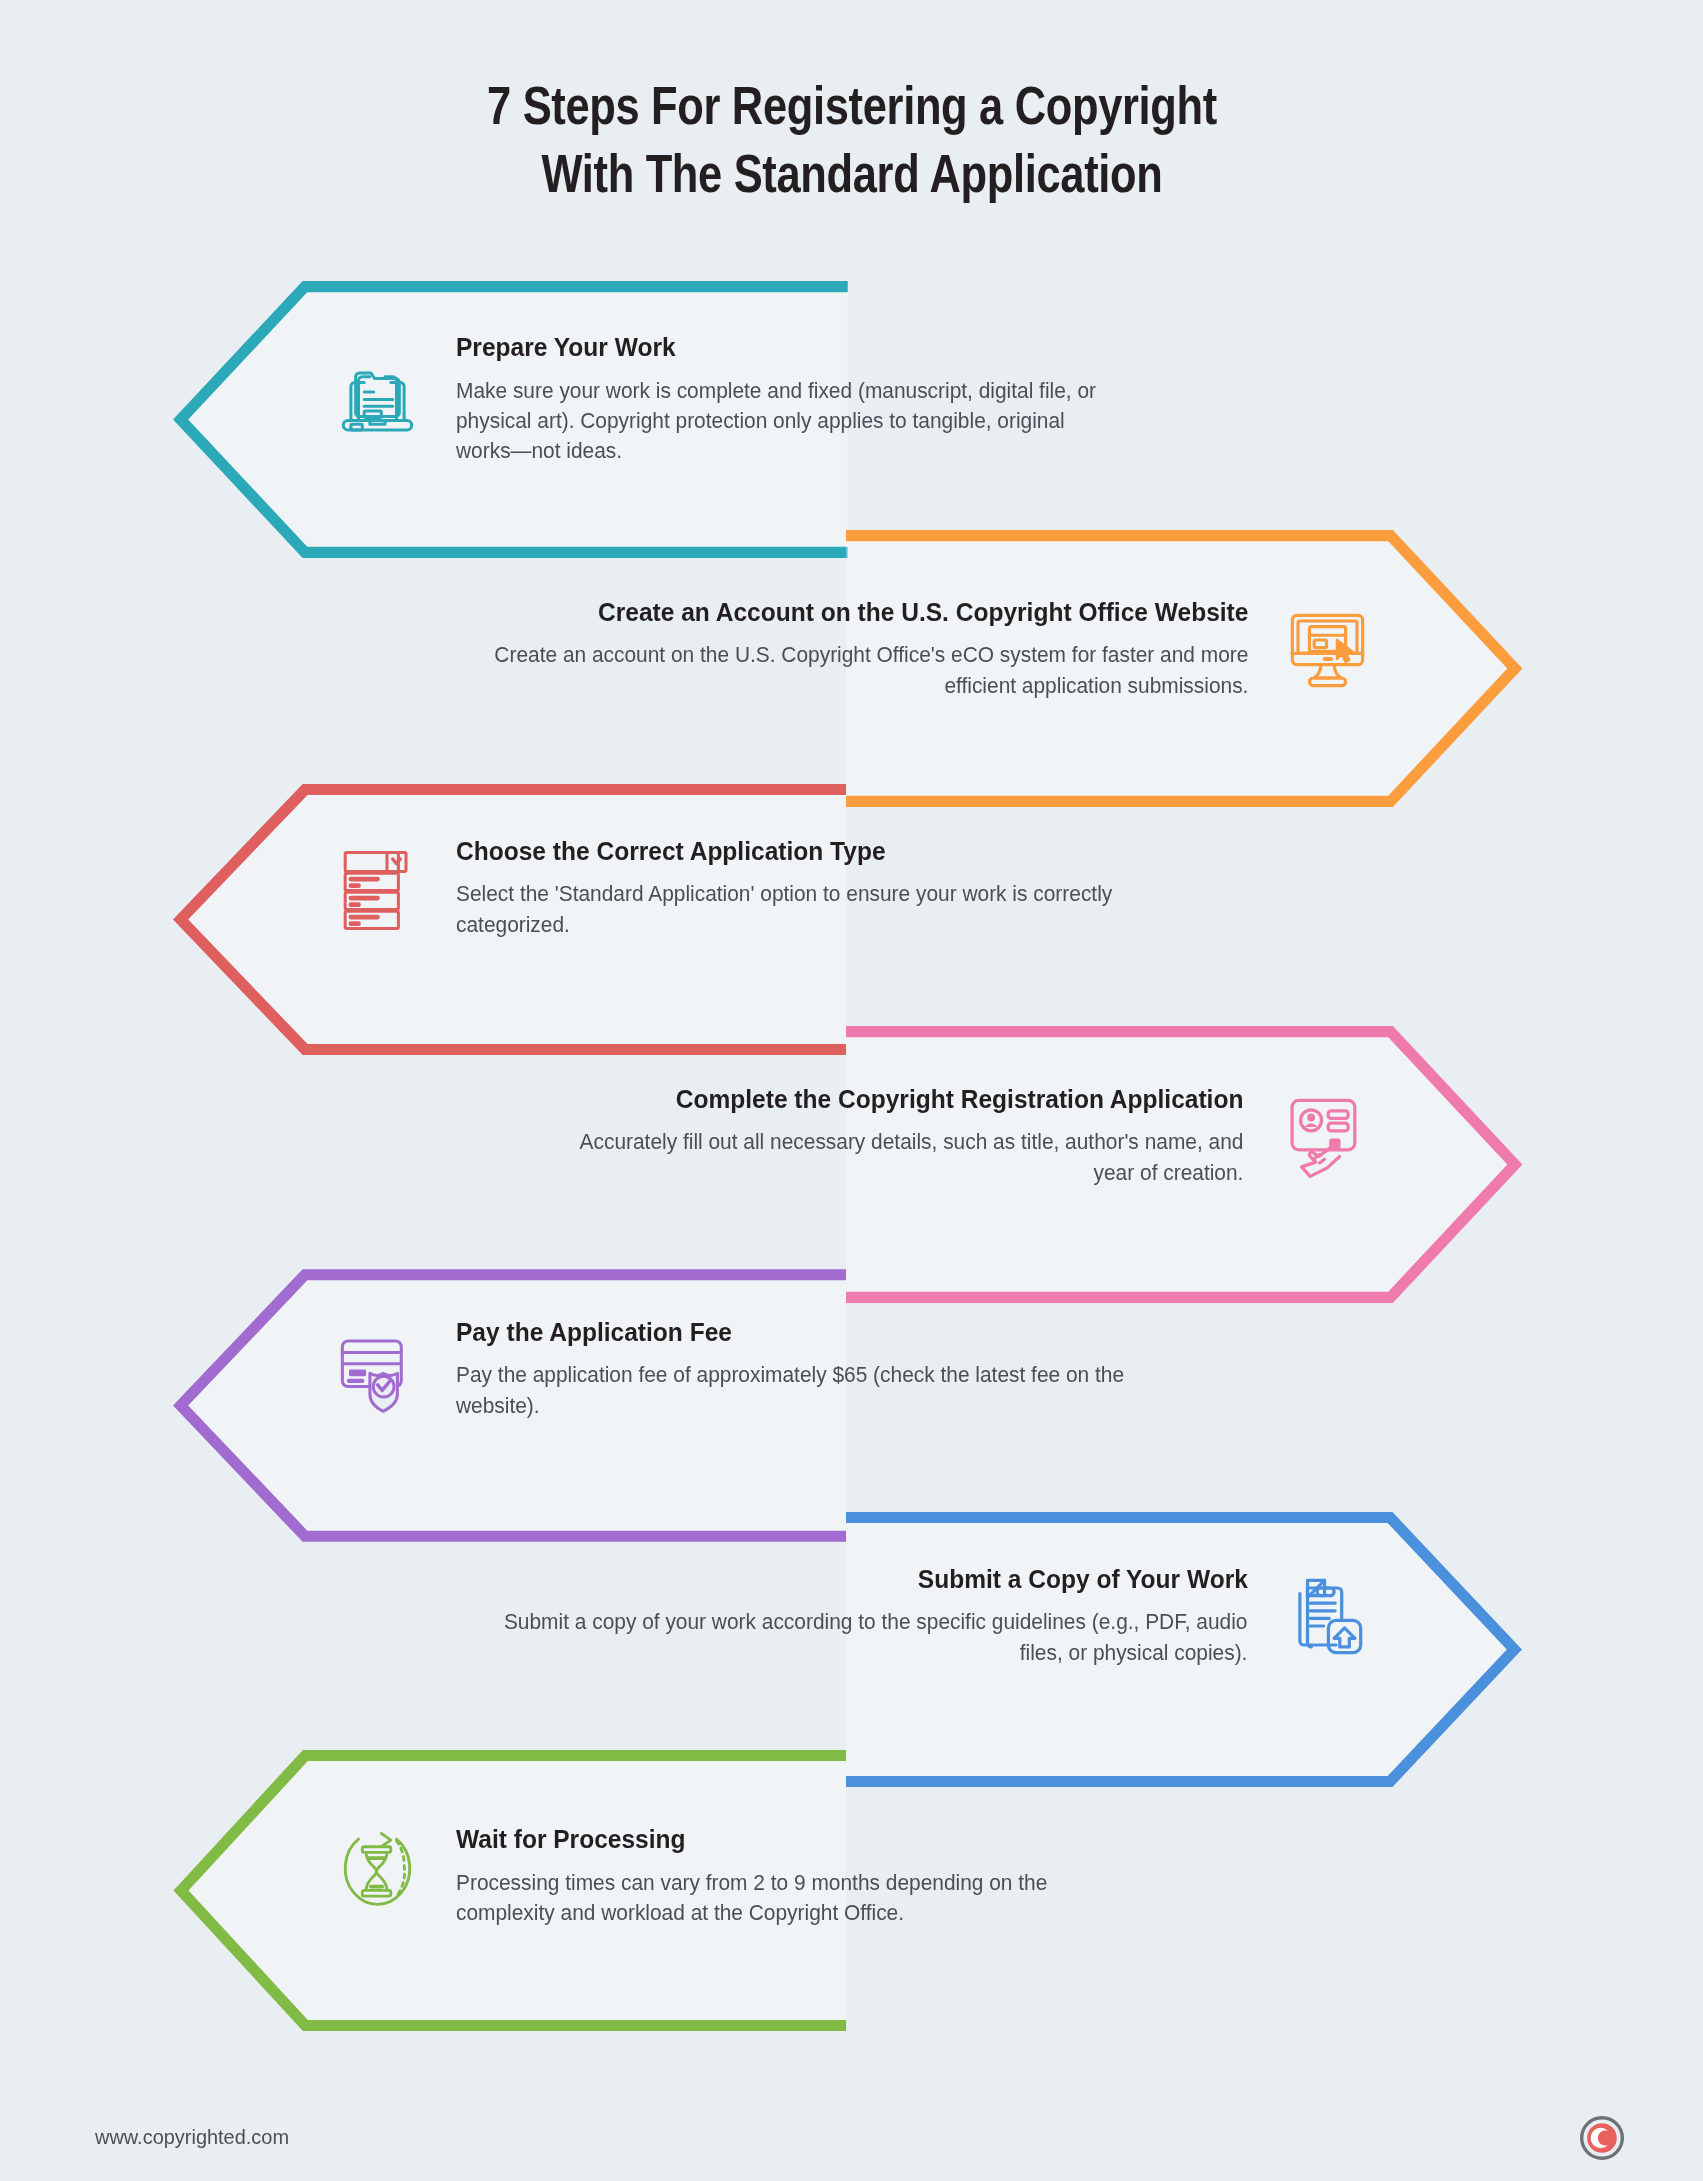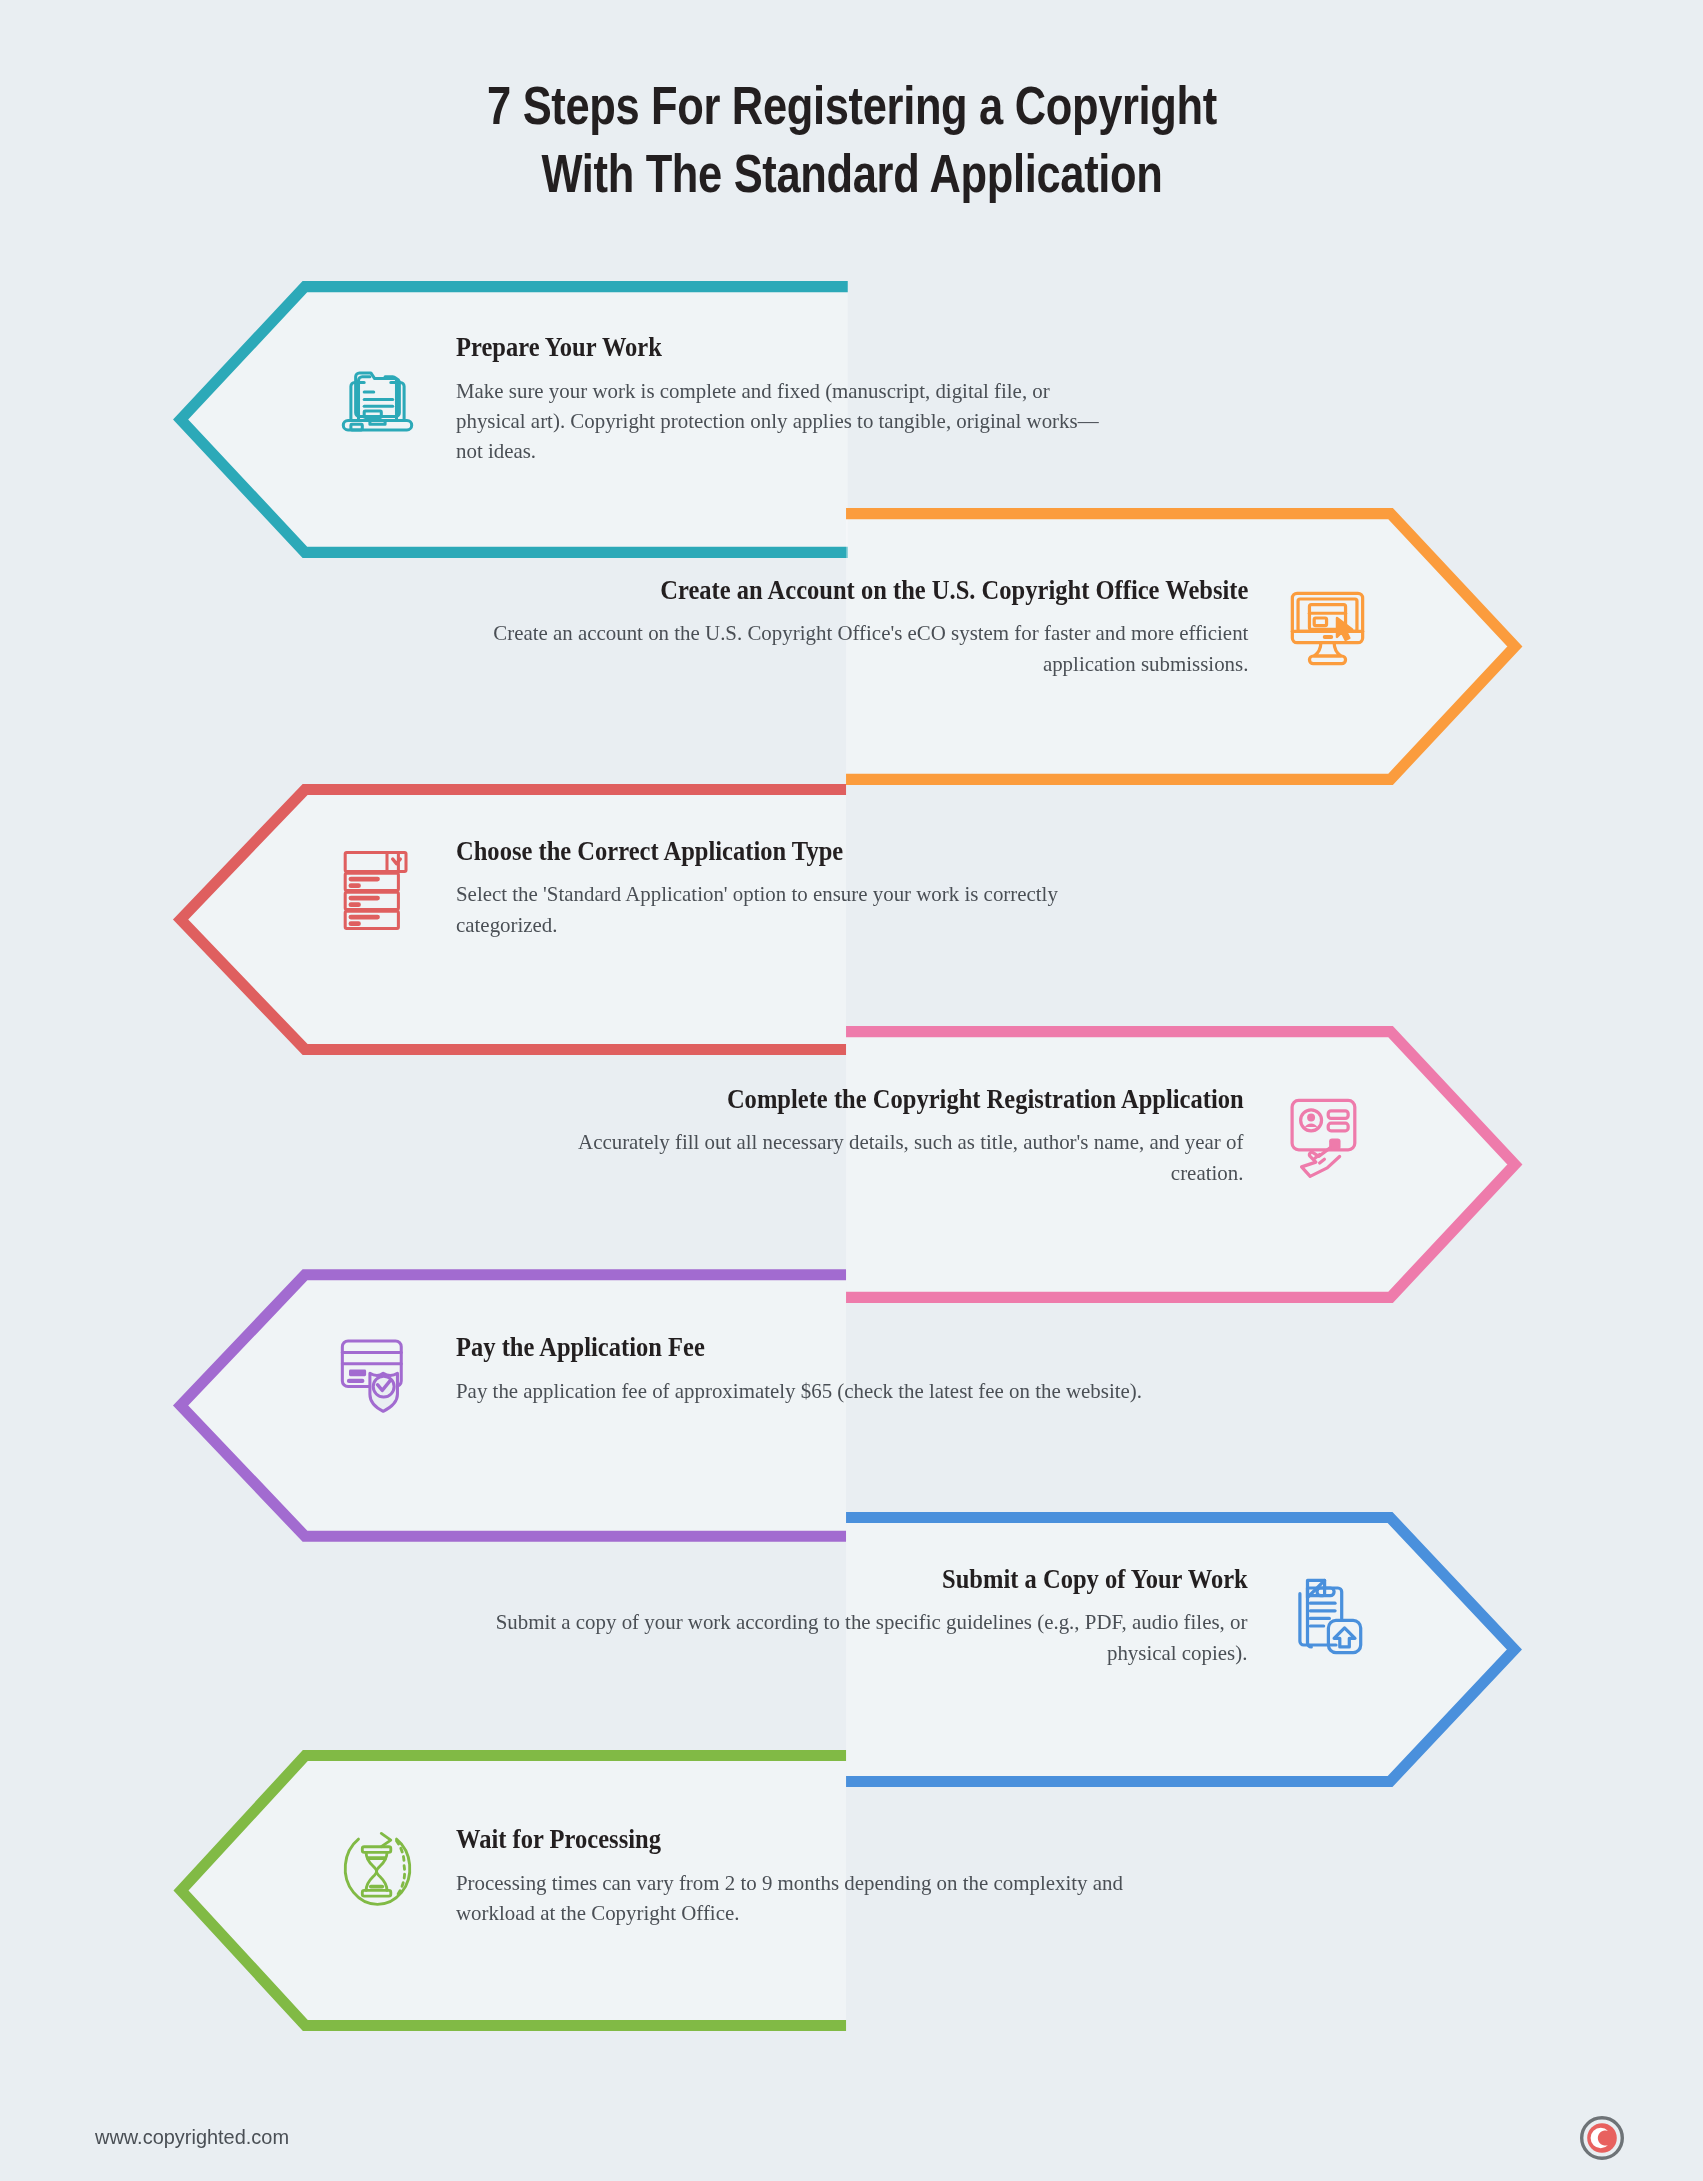--- a/index.html
+++ b/index.html
@@ -47,21 +47,20 @@
     width: 1704px;
     display: block;
     overflow: visible;
   }
 
   .row {
     position: absolute;
     display: flex;
     align-items: center;
     gap: 25.6px;
-    font-family: Liberation Serif, serif;
   }
   .row.rtl { flex-direction: row-reverse; }
 
   .icon-box {
     width: 106px;
     height: 106px;
     flex: 0 0 106px;
     display: flex;
     align-items: center;
     justify-content: center;
@@ -150,21 +149,21 @@
       <path d="M42 72h16v4H42z"></path>
       <rect x="22" y="76" width="12" height="6" rx="1"></rect>
     </svg>
           </div>
           <div class="text-col left" style="flex: 1 1 auto;">
             <div class="step-title">Prepare Your Work</div>
             <div class="step-desc">Make sure your work is complete and fixed (manuscript, digital file, or physical art). Copyright protection only applies to tangible, original works—not ideas.</div>
           </div>
         </div>
       </div>
-      <div class="step" style="top: 508px; height: 277px;">
+      <div class="step" style="top: 530px; height: 277px;">
         <svg class="chev-svg" viewBox="0 0 2000 325" width="1704" height="277">
           <path d="M 993 6.5 L 1632 6.5 L 1778 162.5 L 1632 318.5 L 993 318.5 Z" fill="rgba(255,255,255,0.34)" stroke="none"></path>
           <path d="M 993 6.5 L 1632 6.5 L 1778 162.5 L 1632 318.5 L 993 318.5" fill="none" stroke="#fb9c3d" stroke-width="13" stroke-linejoin="miter" stroke-linecap="butt"></path>
         </svg>
         <div class="row rtl" style="top: 66px; left: 392px; width: 988px;">
           <div class="icon-box" style="color: rgb(251, 156, 61);">
     <svg viewBox="0 0 100 100" fill="none" stroke="currentColor" stroke-width="3.4" stroke-linecap="round" stroke-linejoin="round">
       <rect x="13" y="14" width="74" height="52" rx="5"></rect>
       <rect x="19" y="20" width="62" height="34" rx="2"></rect>
       <rect x="31" y="26" width="38" height="26" rx="2"></rect>

